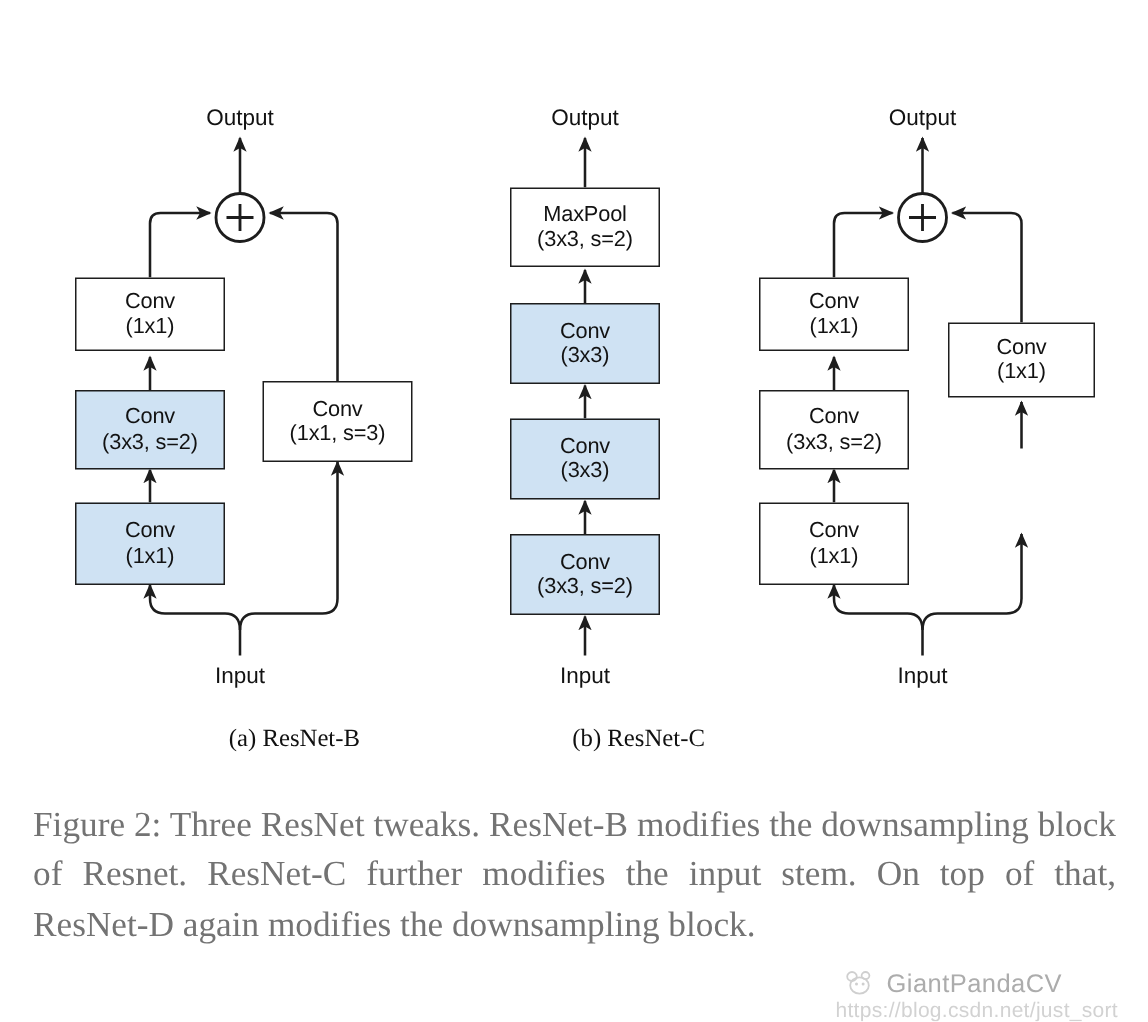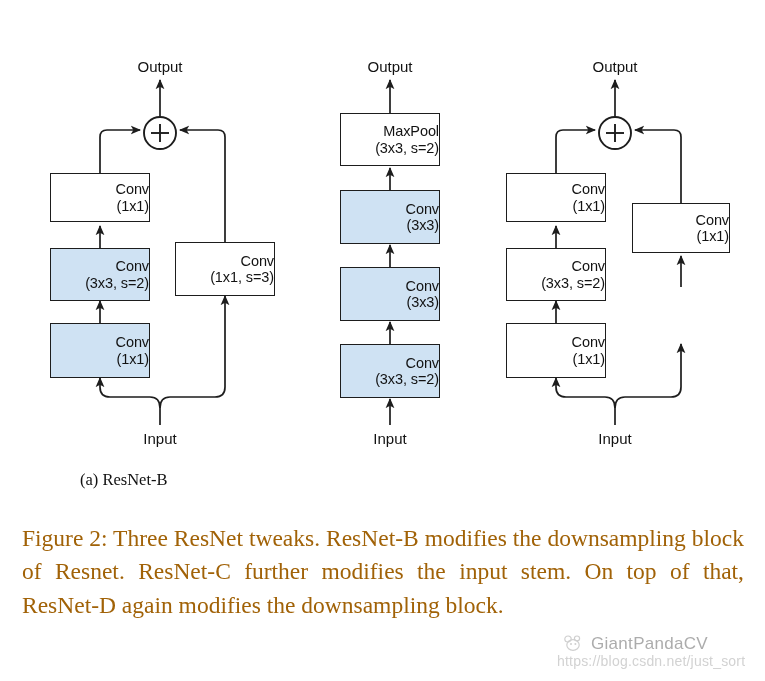--- a/index.html
+++ b/index.html
@@ -10,38 +10,38 @@
   body {
     width: 765px;
     height: 681px;
     position: relative;
     font-family: "Liberation Sans", sans-serif;
     color: #1a1a1a;
     overflow: hidden;
   }
   #figure-root {
     position: absolute;
-    left: 0; top: 0;
+    left: 0; top: 12px;
     width: 765px;
     height: 497px;
   }
   #diagram-svg {
     position: absolute;
     left: 0; top: 0;
     width: 765px;
     height: 500px;
   }
   .node-box {
     position: absolute;
     box-sizing: border-box;
     border: 1.6px solid #1d1d1d;
     background: #ffffff;
     display: flex;
     flex-direction: column;
-    align-items: flex-end;
+    align-items: center;
     justify-content: center;
     line-height: 1.12;
     font-family: "Liberation Sans", sans-serif;
     font-size: 14.5px;
     color: #121212;
     letter-spacing: -0.1px;
   }
   .node-box.filled { background: #cfe2f3; }
   .node-box .l1 { display: block; }
   .node-box .l2 { display: block; }
@@ -52,31 +52,31 @@
     color: #121212;
     white-space: nowrap;
     text-align: center;
   }
   .subcap {
     position: absolute;
     font-family: "Liberation Serif", serif;
     font-size: 16.5px;
     color: #111111;
     white-space: nowrap;
-    text-align: left;
+    text-align: right;
   }
   #caption {
     position: absolute;
     left: 22px;
     top: 522px;
     width: 722px;
     font-family: "Liberation Serif", serif;
     font-size: 23.5px;
     line-height: 1.42;
-    color: #a16207;
+    color: #737373;
     text-align: justify;
     text-justify: inter-word;
   }
   #watermark {
     position: absolute;
     left: 563px;
     top: 634px;
     display: flex;
     align-items: center;
     gap: 6px;
@@ -206,20 +206,23 @@
 
   <div class="node-box filled" style="left:340px; top:344px; width:100px; height:54px;">
     <span class="l1">Conv</span>
     <span class="l2">(3x3, s=2)</span>
   </div>
 
   <div class="plain-label" style="left:362px; top:430px; width:56px;">
     <span>Input</span>
   </div>
 
+  <div class="subcap" style="left:310px; top:470px; width:160px;">
+    <span>(b) ResNet-C</span>
+  </div>
 
   <div class="plain-label" style="left:585px; top:58px; width:60px;">
     <span>Output</span>
   </div>
 
   <div class="node-box" style="left:506px; top:173px; width:100px; height:49px;">
     <span class="l1">Conv</span>
     <span class="l2">(1x1)</span>
   </div>
 

